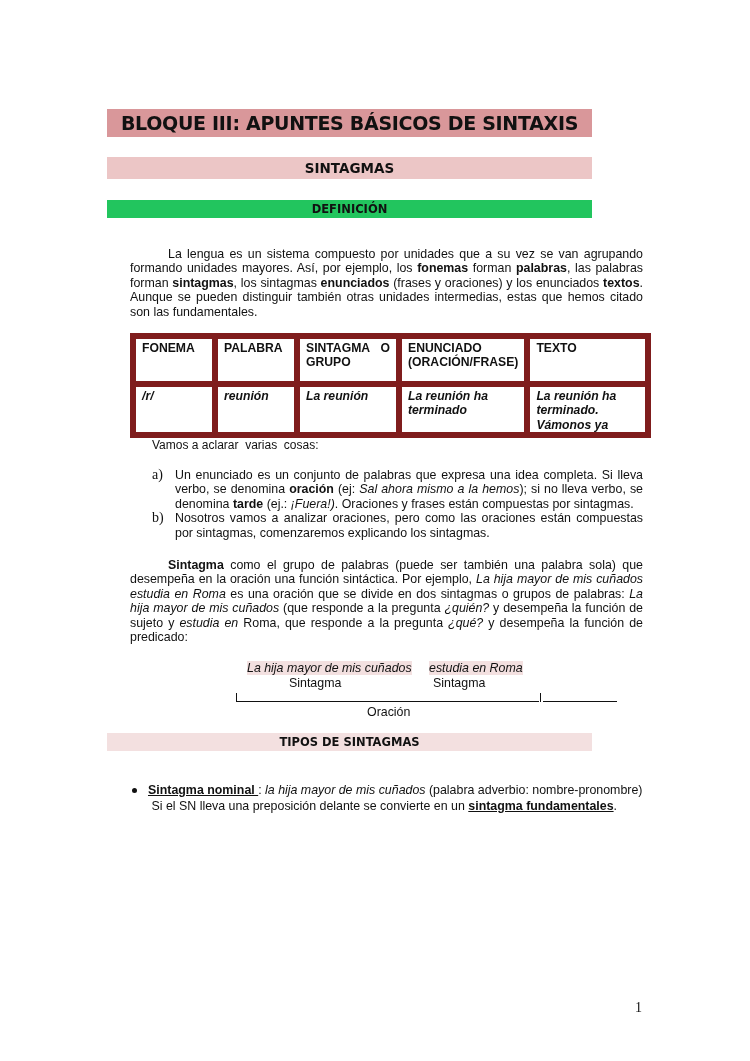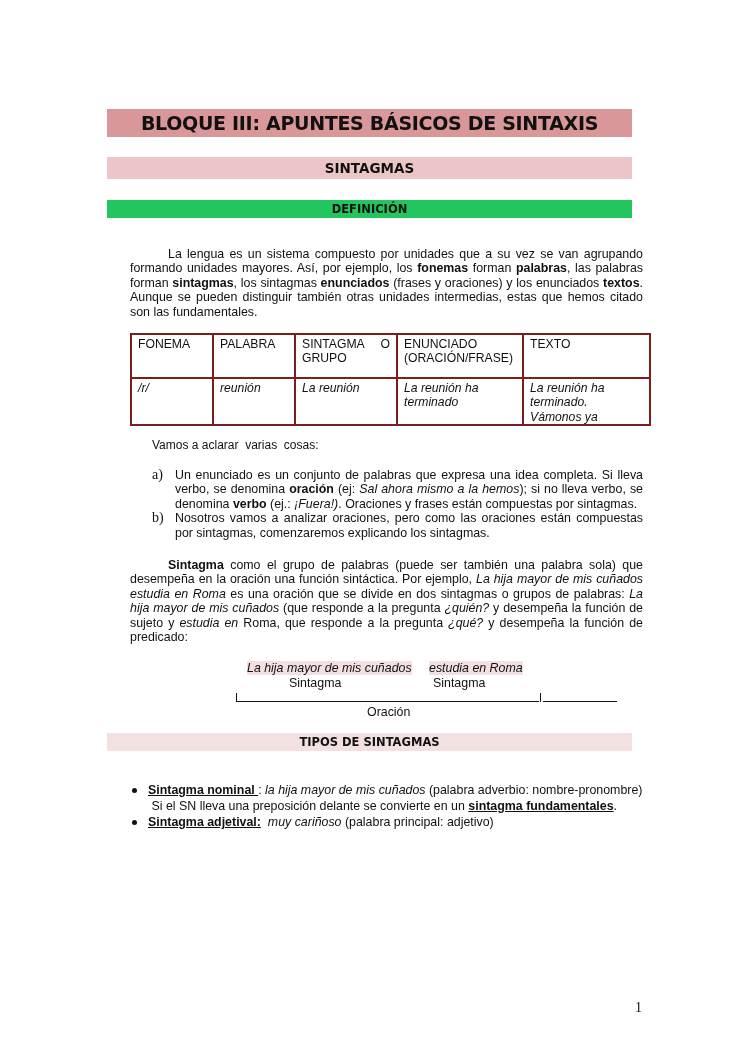--- a/index.html
+++ b/index.html
@@ -1,33 +1,33 @@
 <!DOCTYPE html>
 <html><head>
 <meta charset="utf-8">
 <style>
   html, body { margin: 0; padding: 0; background: #ffffff; }
   body { width: 750px; height: 1061px; position: relative; overflow: hidden;
          font-family: "Liberation Sans", sans-serif; color: #111; }
-  .bar { position: absolute; left: 107px; width: 525px; text-align: center;
+  .bar { position: absolute; left: 107px; width: 485px; text-align: center;
          font-family: "DejaVu Sans", sans-serif; font-weight: bold; color: #111; }
   .bar1 { top: 109px; height: 28px; background: #d9979a; font-size: 19px; line-height: 28px; letter-spacing: -0.3px; }
   .bar2 { top: 157px; height: 22px; background: #ecc6c6; font-size: 13.5px; line-height: 22px; }
   .bar3 { top: 200px; height: 18px; background: #22c55e; font-size: 11.5px; line-height: 18px; }
   .bar4 { top: 733px; height: 18px; background: #f3e0e0; font-size: 11.5px; line-height: 18px; }
 
   .para { position: absolute; left: 130px; width: 513px; font-size: 12.4px; line-height: 14.4px;
           text-align: justify; }
   .para .indent { display: inline-block; width: 38px; }
   .p1 { top: 247px; }
   .p-sint { top: 558px; }
 
   table.units { position: absolute; left: 130px; top: 333px; width: 521px; border-collapse: collapse;
                 font-size: 12.2px; line-height: 14.4px; }
-  table.units td { border: 2px solid #7f1d1d; vertical-align: top; padding: 2px 6px 0 6px; }
+  table.units td { border: 6px solid #7f1d1d; vertical-align: top; padding: 2px 6px 0 6px; font-weight: bold; }
   table.units tr.head td { height: 40px; }
   table.units tr.row td { height: 42px; font-style: italic; }
   .just-sp { display: flex; justify-content: space-between; }
 
   .vamos { position: absolute; left: 152px; top: 438px; font-size: 12px; }
 
   .olist { position: absolute; left: 152px; top: 468px; width: 491px; font-size: 12.4px; line-height: 14.4px; }
   .olist .item { position: relative; padding-left: 23px; text-align: justify; }
   .olist .marker { position: absolute; left: 0; top: 0; font-family: "Liberation Serif", serif; font-size: 14px; }
 
@@ -89,21 +89,21 @@
     </td>
   </tr>
 </tbody>
   </table>
 
 <div class="vamos" style="white-space:pre">Vamos a aclarar  varias  cosas:</div>
 
 <div class="olist">
   <div class="item">
     <span class="marker">a)</span>
-    <span>Un enunciado es un conjunto de palabras que expresa una idea completa. Si lleva verbo, se denomina </span><b>oración</b><span> (ej: </span><i>Sal ahora mismo a la hemos</i><span>); si no lleva verbo, se denomina </span><b>verbo</b><span> (ej.: </span><i>¡Fuera!)</i><span>. Oraciones y frases están compuestas por sintagmas.</span>
+    <span>Un enunciado es un conjunto de palabras que expresa una idea completa. Si lleva verbo, se denomina </span><b>oración</b><span> (ej: </span><i>Sal ahora mismo a la hemos</i><span>); si no lleva verbo, se denomina </span><b>tarde</b><span> (ej.: </span><i>¡Fuera!)</i><span>. Oraciones y frases están compuestas por sintagmas.</span>
   </div>
   <div class="item">
     <span class="marker">b)</span>
     <span>Nosotros vamos a analizar oraciones, pero como las oraciones están compuestas por sintagmas, comenzaremos explicando los sintagmas.</span>
   </div>
 </div>
 
 <p class="para p-sint" style="margin:0"><span class="indent"></span><b>Sintagma</b><span> como el grupo de palabras (puede ser también una palabra sola)  que desempeña en la oración una función sintáctica. Por ejemplo, </span><i>La hija mayor de mis cuñados estudia en Roma</i><span> es una oración que se divide en dos sintagmas o grupos de palabras: </span><i>La hija mayor de mis cuñados</i><span> (que responde a la pregunta </span><i>¿quién?</i><span> y desempeña la función de sujeto y </span><i>estudia en</i><span> Roma, que responde a la pregunta </span><i>¿qué?</i><span> y desempeña la función de predicado:</span></p>
 
 <div class="diagram">
@@ -119,19 +119,15 @@
 </div>
 
 <div class="bar bar4">TIPOS DE SINTAGMAS</div>
 
 <div class="blist">
   <div class="bi">
     <span class="dot"></span>
     <span class="u" style="white-space:pre">Sintagma nominal </span><span>: </span><i>la hija mayor de mis cuñados</i><span> (palabra adverbio: nombre-pronombre)</span>
     <div style="line-height:15px"><span style="white-space:pre"> Si el SN lleva una preposición delante se convierte en un </span><span class="u">sintagma fundamentales</span><span>.</span></div>
   </div>
-  <div class="bi">
-    <span class="dot"></span>
-    <span class="u">Sintagma adjetival:</span><span style="white-space:pre">  </span><i>muy cariñoso</i><span> (palabra principal: adjetivo)</span>
-  </div>
 </div>
 
 <div class="pagenum">1</div>
 
 </body></html>

